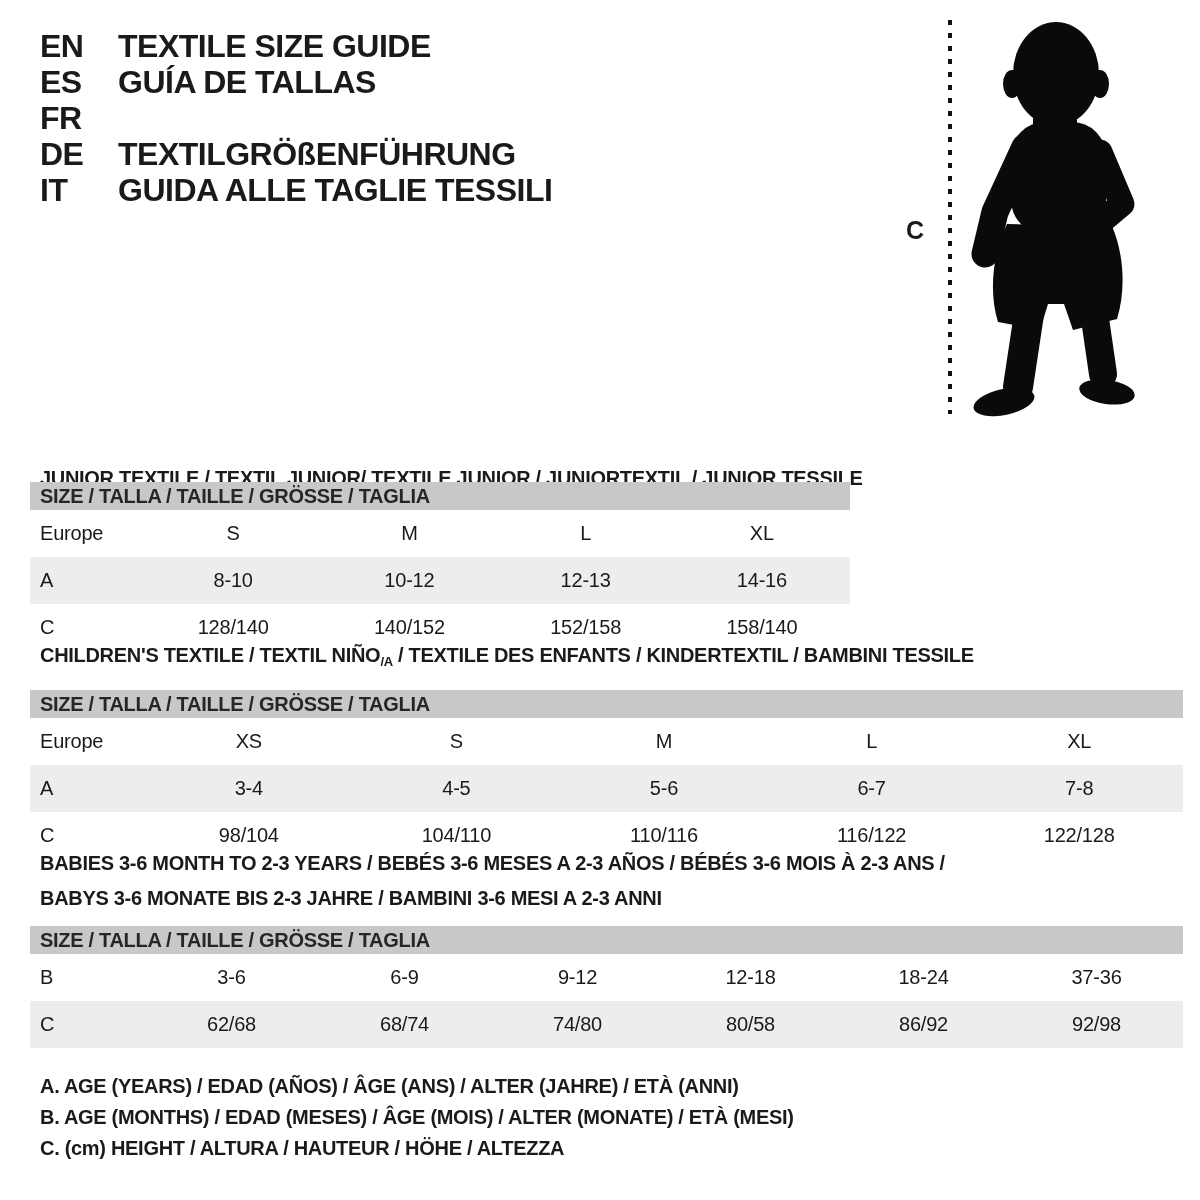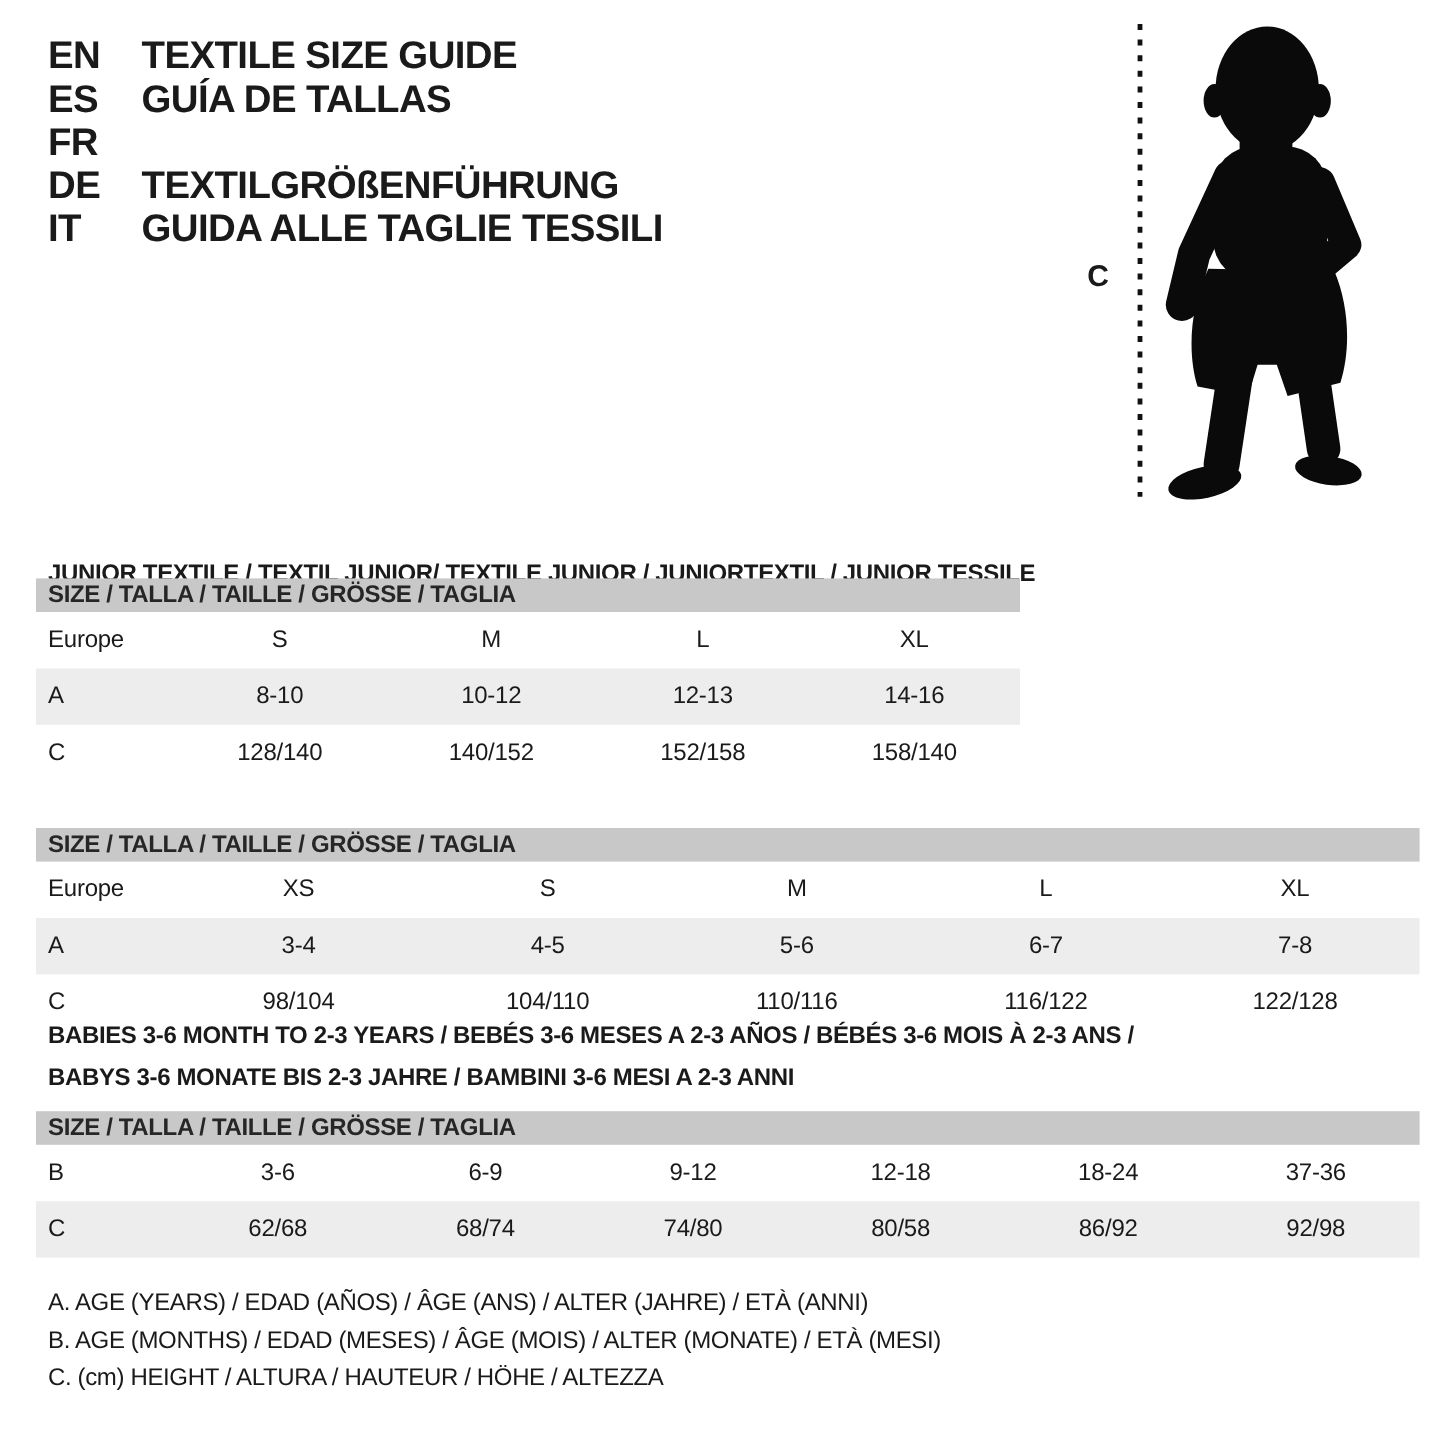--- a/index.html
+++ b/index.html
@@ -36,21 +36,21 @@
   .trow{display:grid;height:47px;align-items:center;font-size:20px;letter-spacing:-0.2px;}
   .cols4{grid-template-columns:115px repeat(4,1fr);}
   .cols5{grid-template-columns:115px repeat(5,1fr);}
   .cols6{grid-template-columns:115px repeat(6,1fr);}
   .trow span{text-align:center;}
   .trow .rlabel{text-align:left;padding-left:10px;}
   .trow.shaded{background:#ededed;}
 
   
   .legend{position:absolute;left:40px;top:1071px;}
-  .legend-line{height:31px;line-height:31px;font-weight:400;font-size:20px;letter-spacing:-0.3px;white-space:nowrap;}
+  .legend-line{height:31px;line-height:31px;font-weight:700;font-size:20px;letter-spacing:-0.3px;white-space:nowrap;}
 </style>
 </head>
 <body>
 
 <div class="page">
 
   <div class="lang-list">
     <div class="lang-row">
       <span class="lang-code">EN</span>
       <span class="lang-title">TEXTILE SIZE GUIDE</span>
@@ -112,20 +112,23 @@
     </div>
     <div class="trow cols4">
       <span class="rlabel">C</span>
       <span>128/140</span>
       <span>140/152</span>
       <span>152/158</span>
       <span>158/140</span>
     </div>
   </div>
 
+  <div class="section-title" id="children-title">
+    <span>CHILDREN'S TEXTILE / TEXTIL NIÑO</span><span class="sub">/A</span><span> / TEXTILE DES ENFANTS / KINDERTEXTIL / BAMBINI TESSILE</span>
+  </div>
   <div class="size-table" id="children-table">
     <div class="size-bar">SIZE / TALLA / TAILLE / GRÖSSE / TAGLIA</div>
     <div class="trow cols5">
       <span class="rlabel">Europe</span>
       <span>XS</span>
       <span>S</span>
       <span>M</span>
       <span>L</span>
       <span>XL</span>
     </div>

